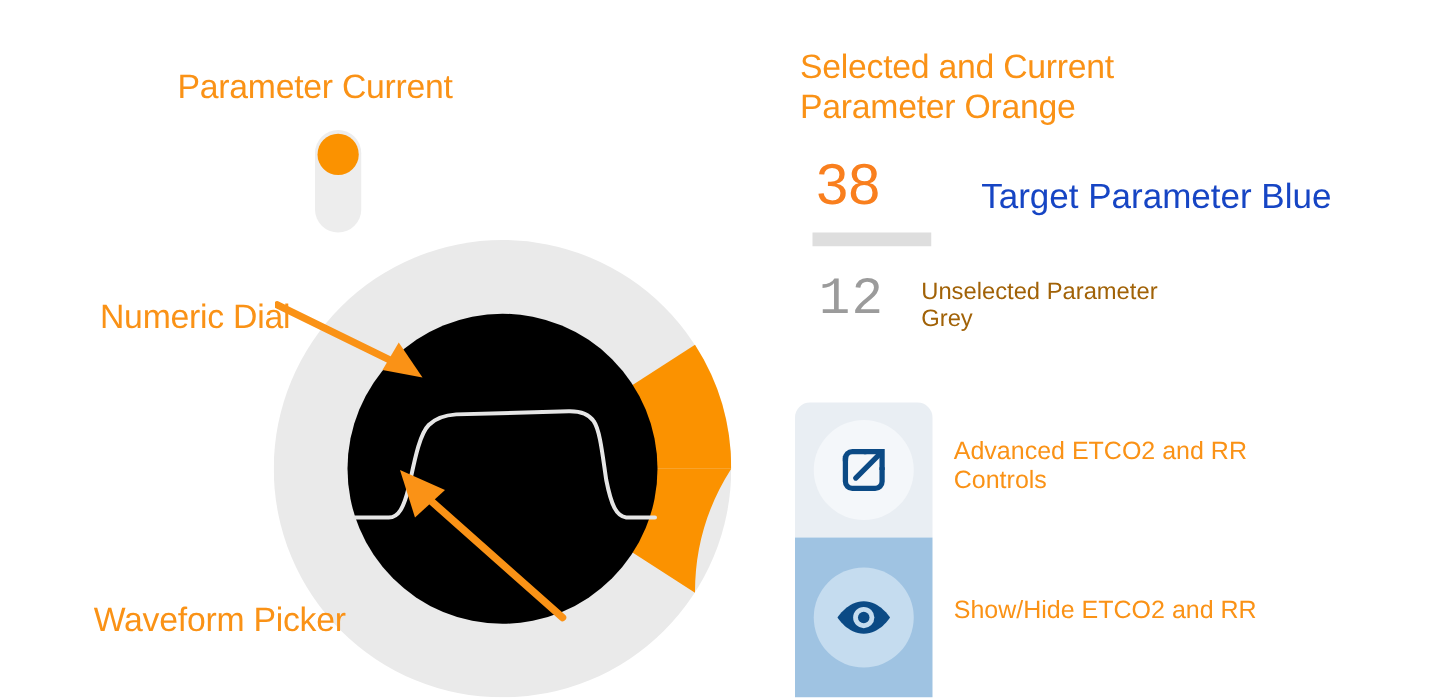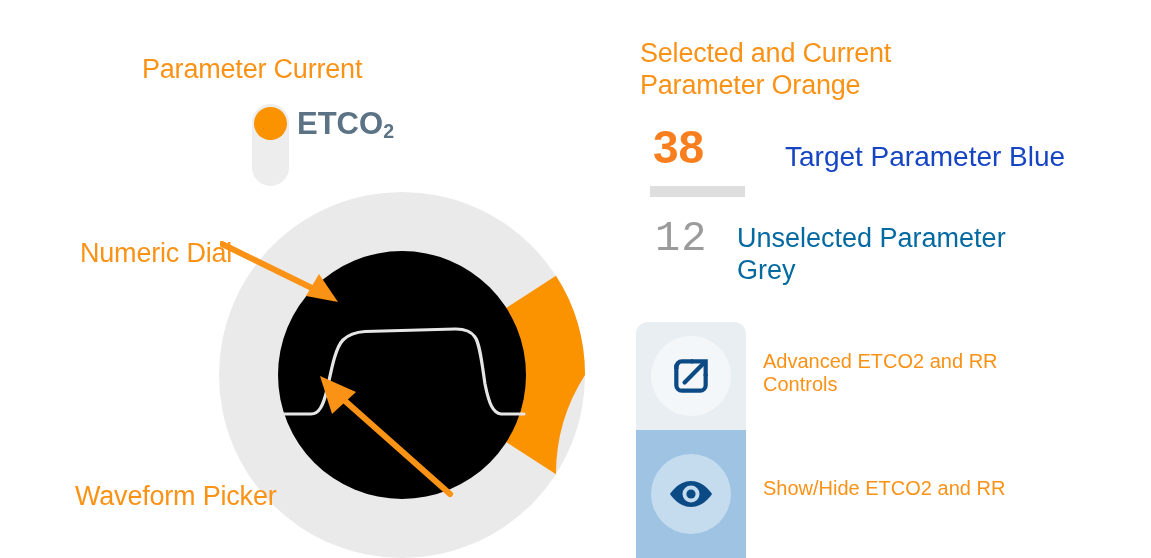--- a/index.html
+++ b/index.html
@@ -87,21 +87,21 @@
     left: 640px;
     top: 38px;
     width: 420px;
   }
 
   #value-38 {
     left: 653px;
     top: 124px;
     color: #F97F1E;
     font-size: 46px;
-    font-weight: 700;
+    font-weight: 400;
     letter-spacing: 0px;
     line-height: 1;
   }
 
   #target-parameter-callout {
     left: 785px;
     top: 141px;
     color: #1645C4;
     font-size: 28px;
     font-weight: 400;
@@ -124,22 +124,22 @@
     font-weight: 400;
     line-height: 1;
     letter-spacing: 1px;
     font-family: Liberation Mono, monospace;
   }
 
   #unselected-parameter-callout {
     left: 737px;
     top: 223px;
     width: 330px;
-    color: #0369a1;
-    font-size: 27px;
+    color: #a16207;
+    font-size: 19px;
     font-weight: 400;
     line-height: 1.17;
     white-space: pre-line;
   }
 
   
   .tile {
     position: absolute;
     left: 636px;
     width: 110px;
@@ -183,21 +183,20 @@
 </style>
 </head>
 <body>
 
 <div class="abs callout" id="parameter-toggle-label">Parameter Current</div>
 
 <div class="abs" id="toggle-pill"></div>
 <div class="abs" id="toggle-knob"></div>
 
 <div class="abs" id="toggle-options">
-  <div><span>ETCO</span><sub>2</sub></div>
 </div>
 
 <svg class="abs" id="numeric-dial" viewBox="0 0 366 366">
 
   <circle cx="183" cy="183" r="183" fill="#EAEAEA"></circle>
 
   <path d="M 183 183 L 366 183
            A 183 183 0 0 0 337.0 83.8 L 183 183 Z" fill="#FB9200"></path>
   <path d="M 183 183 L 366 183
            A 183 183 0 0 0 337.0 282.2 L 183 183 Z" fill="#FB9200"></path>

